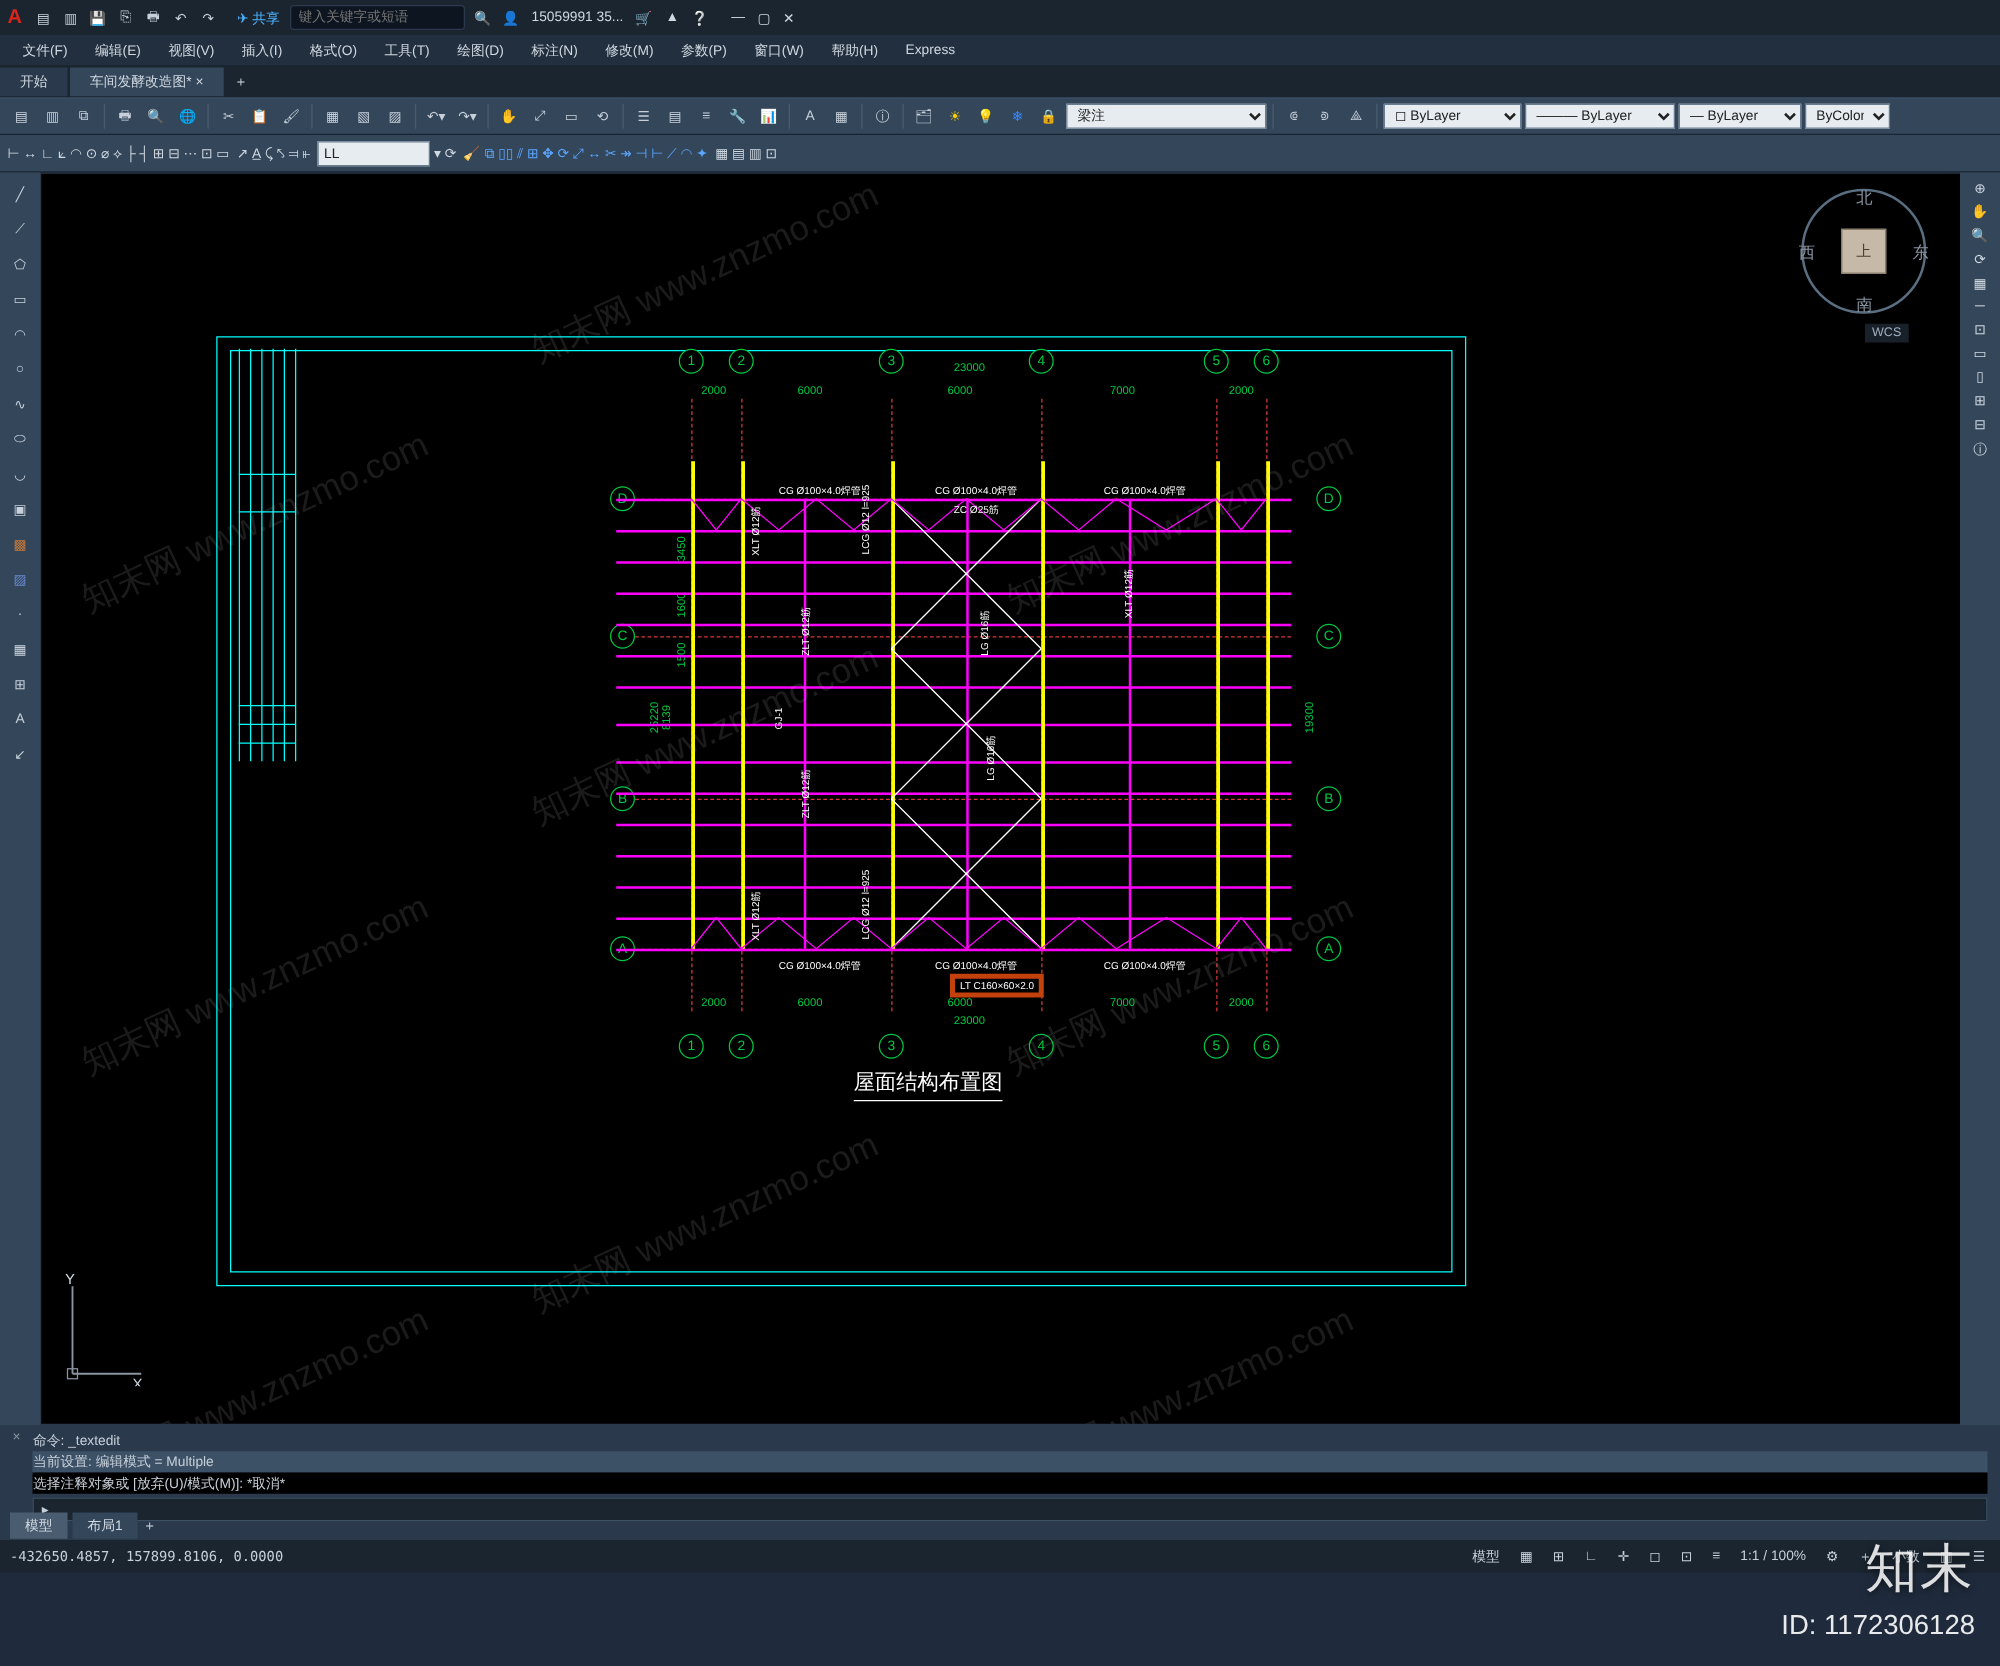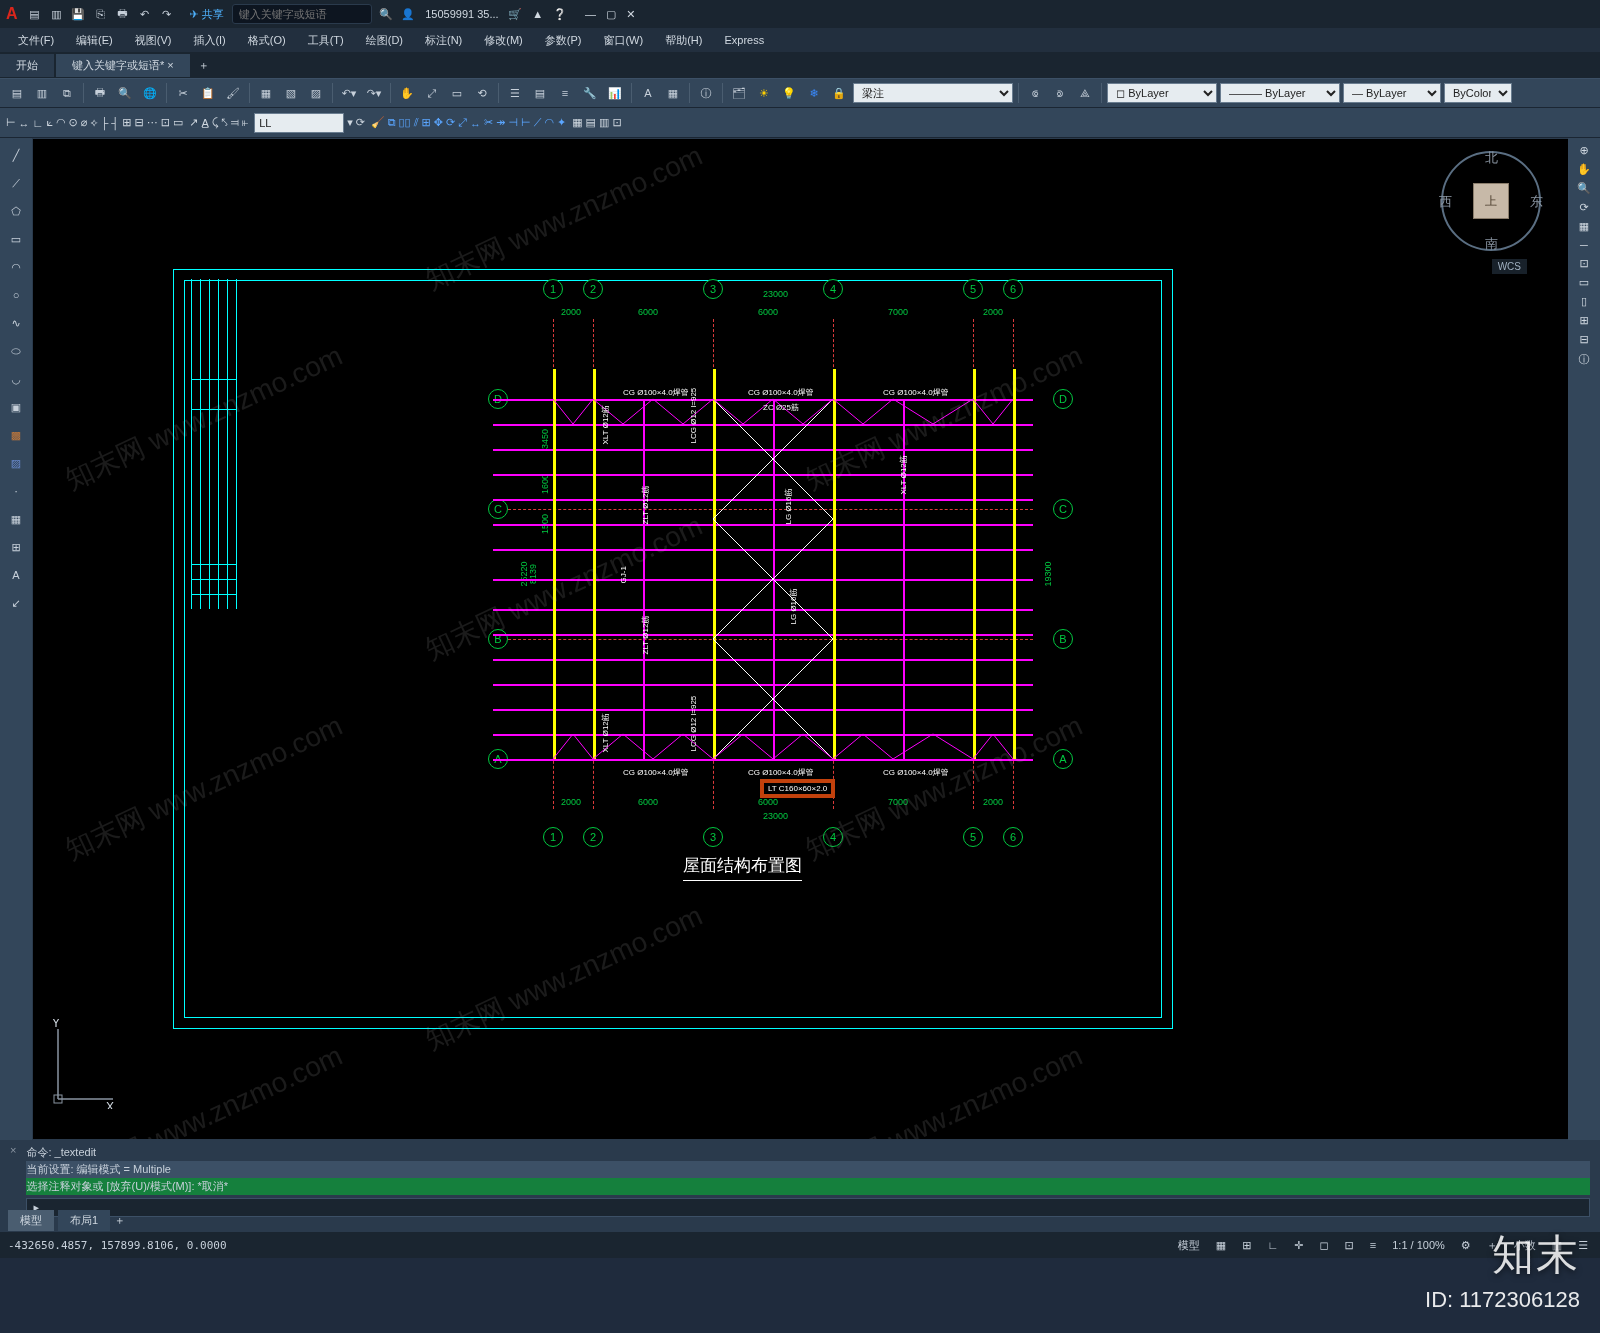--- a/index.html
+++ b/index.html
@@ -114,21 +114,21 @@
   <span>标注(N)</span>
   <span>修改(M)</span>
   <span>参数(P)</span>
   <span>窗口(W)</span>
   <span>帮助(H)</span>
   <span>Express</span>
 </div>
 
 <div class="tabbar">
   <div class="tab">开始</div>
-  <div class="tab active"><span>键入关键字或短语*</span> <span>×</span></div>
+  <div class="tab active"><span>车间发酵改造图*</span> <span>×</span></div>
   <div class="plus">＋</div>
 </div>
 
 <div class="ribbon">
   <span class="btn">▤</span>
   <span class="btn">▥</span>
   <span class="btn">⧉</span>
   <span class="sep"></span>
   <span class="btn">🖶</span>
   <span class="btn">🔍</span>
@@ -440,21 +440,21 @@
     <span class="tb">ⓘ</span>
   </div>
 </div>
 
 <div class="cmdline">
   <div style="display:flex;gap:10px;">
     <span style="color:#8a95a2">×</span>
     <div style="flex:1">
       <div class="line">命令:  _textedit</div>
       <div class="line" style="background:#3c5066">当前设置: 编辑模式 = Multiple</div>
-      <div class="line" style="background:#15803d">选择注释对象或  [放弃(U)/模式(M)]:  *取消*</div>
+      <div class="line" style="background:#000000">选择注释对象或  [放弃(U)/模式(M)]:  *取消*</div>
       <div class="cmd-input">
         <span>▸_</span>
       </div>
     </div>
   </div>
 </div>
 
 <div class="layout-tabs">
   <span class="lt" style="background:#4a5d70">模型</span>
   <span class="lt">布局1</span>

